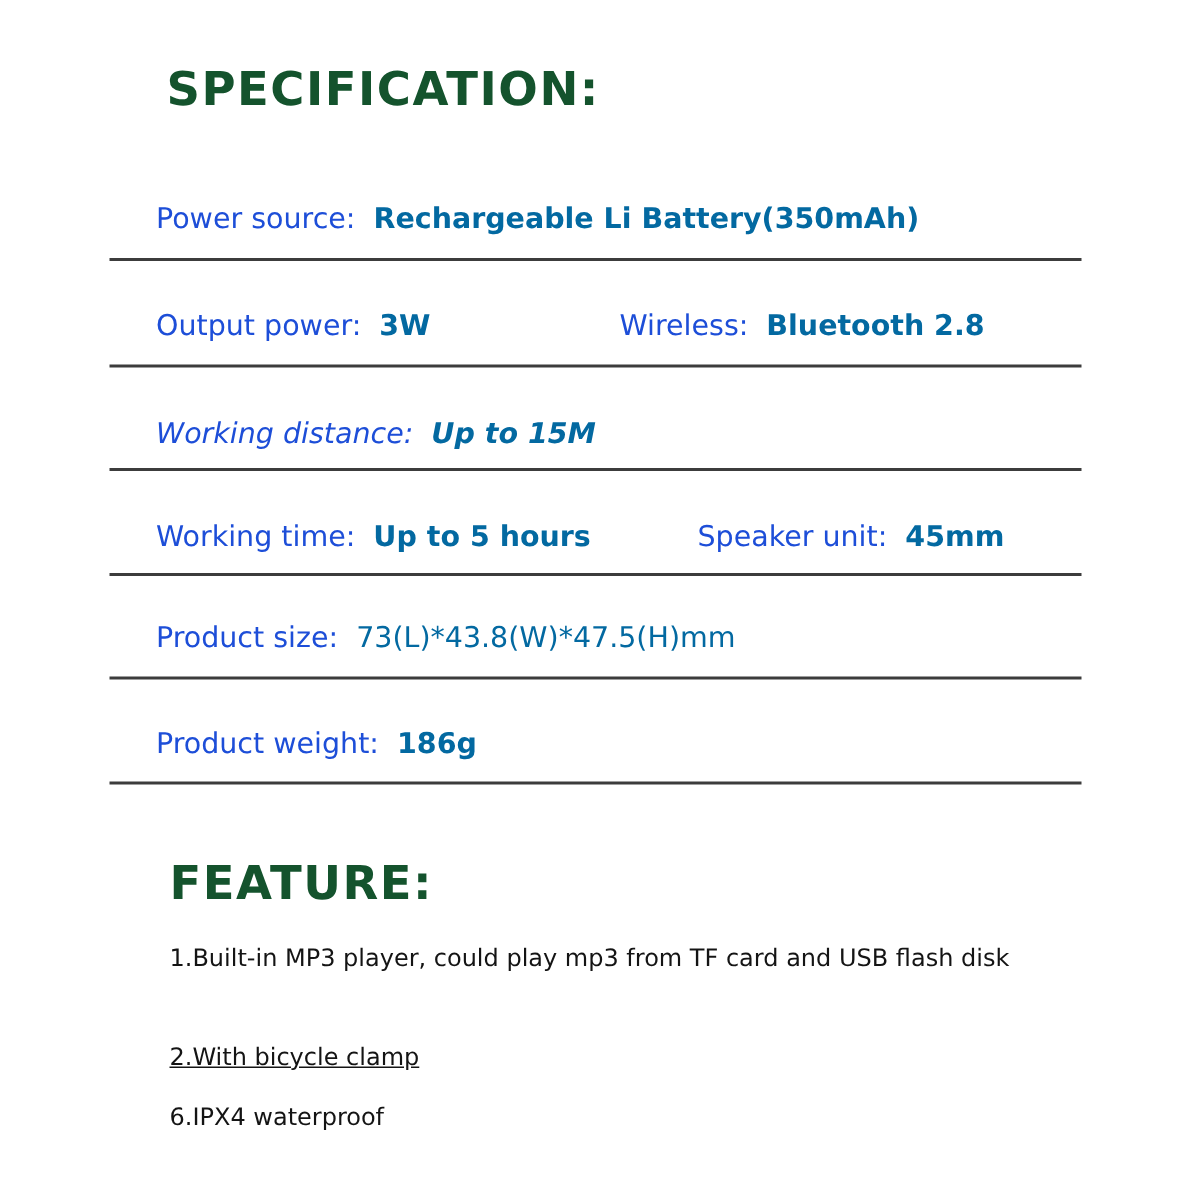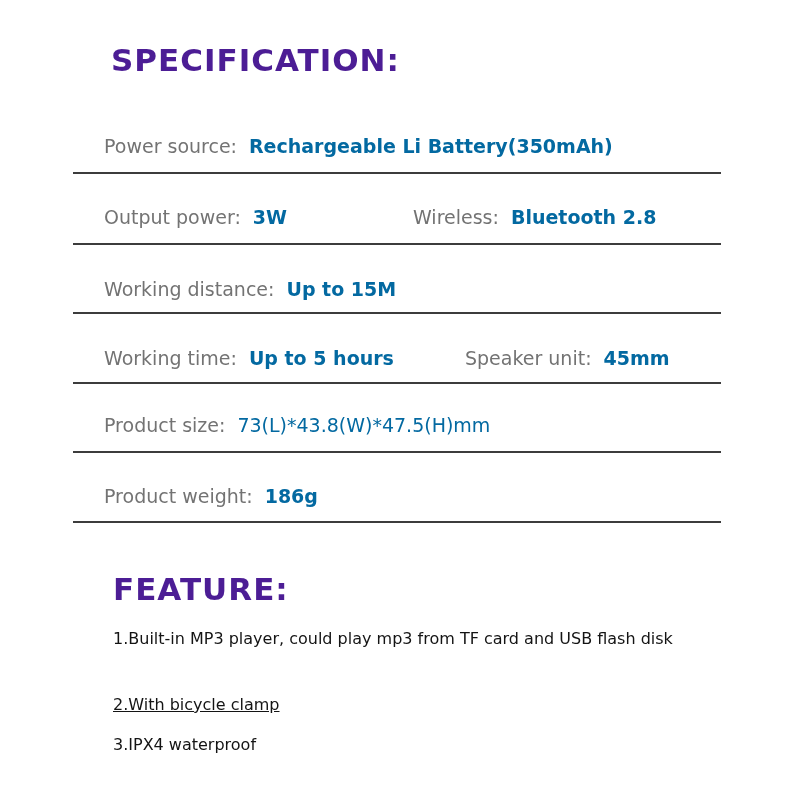--- a/index.html
+++ b/index.html
@@ -1,21 +1,21 @@
 <!DOCTYPE html>
 <html><head>
   <meta charset="utf-8">
   <style>
     html, body { margin: 0; padding: 0; background: #ffffff; }
     body { width: 800px; height: 800px; position: relative; overflow: hidden;
            font-family: "DejaVu Sans", sans-serif; color: #111; }
     .title { position: absolute; left: 111px; font-weight: bold; font-size: 31px;
-             letter-spacing: 1px; color: #4c1d95; }
+             letter-spacing: 1px; color: #14532d; }
     .row { position: absolute; left: 104px; font-size: 19px; white-space: nowrap; }
-    .lbl { color: #737373; text-align: right; }
+    .lbl { color: #1d4ed8; text-align: right; }
     .val { color: #0369a1; font-weight: 600; margin-left: 12px; }
     .line { position: absolute; left: 73px; width: 648px; height: 2px; background: #3c3c3c; }
     .feat { position: absolute; left: 113px; font-size: 16px; color: #141414; line-height: 27px; }
   </style>
 </head>
 <body>
 
 <div class="title" style="top:42px;">SPECIFICATION:</div>
 
 <div class="row" style="top:135px;">
@@ -24,21 +24,21 @@
 <div class="line" style="top:172px;"></div>
 
 <div class="row" style="top:206px;">
   <span class="lbl">Output power:</span><span class="val">3W</span>
 </div>
 <div class="row" style="top:206px; left:413px;">
   <span class="lbl">Wireless:</span><span class="val">Bluetooth 2.8</span>
 </div>
 <div class="line" style="top:243px;"></div>
 
-<div class="row" style="top:278px;">
+<div class="row" style="top:278px;font-style:italic;">
   <span class="lbl">Working distance:</span><span class="val">Up to 15M</span>
 </div>
 <div class="line" style="top:312px;"></div>
 
 <div class="row" style="top:347px;">
   <span class="lbl">Working time:</span><span class="val">Up to 5 hours</span>
 </div>
 <div class="row" style="top:347px; left:465px;">
   <span class="lbl">Speaker unit:</span><span class="val">45mm</span>
 </div>
@@ -51,13 +51,13 @@
 
 <div class="row" style="top:485px;">
   <span class="lbl">Product weight:</span><span class="val">186g</span>
 </div>
 <div class="line" style="top:521px;"></div>
 
 <div class="title" style="top:571px; left:113px;">FEATURE:</div>
 
 <div class="feat" style="top:625px; width:560px;">1.Built-in MP3 player, could play mp3 from TF card and USB flash disk</div>
 <div class="feat" style="top:691px;text-decoration:underline;">2.With bicycle clamp</div>
-<div class="feat" style="top:731px;">3.IPX4 waterproof</div>
+<div class="feat" style="top:731px;">6.IPX4 waterproof</div>
 
 </body></html>

